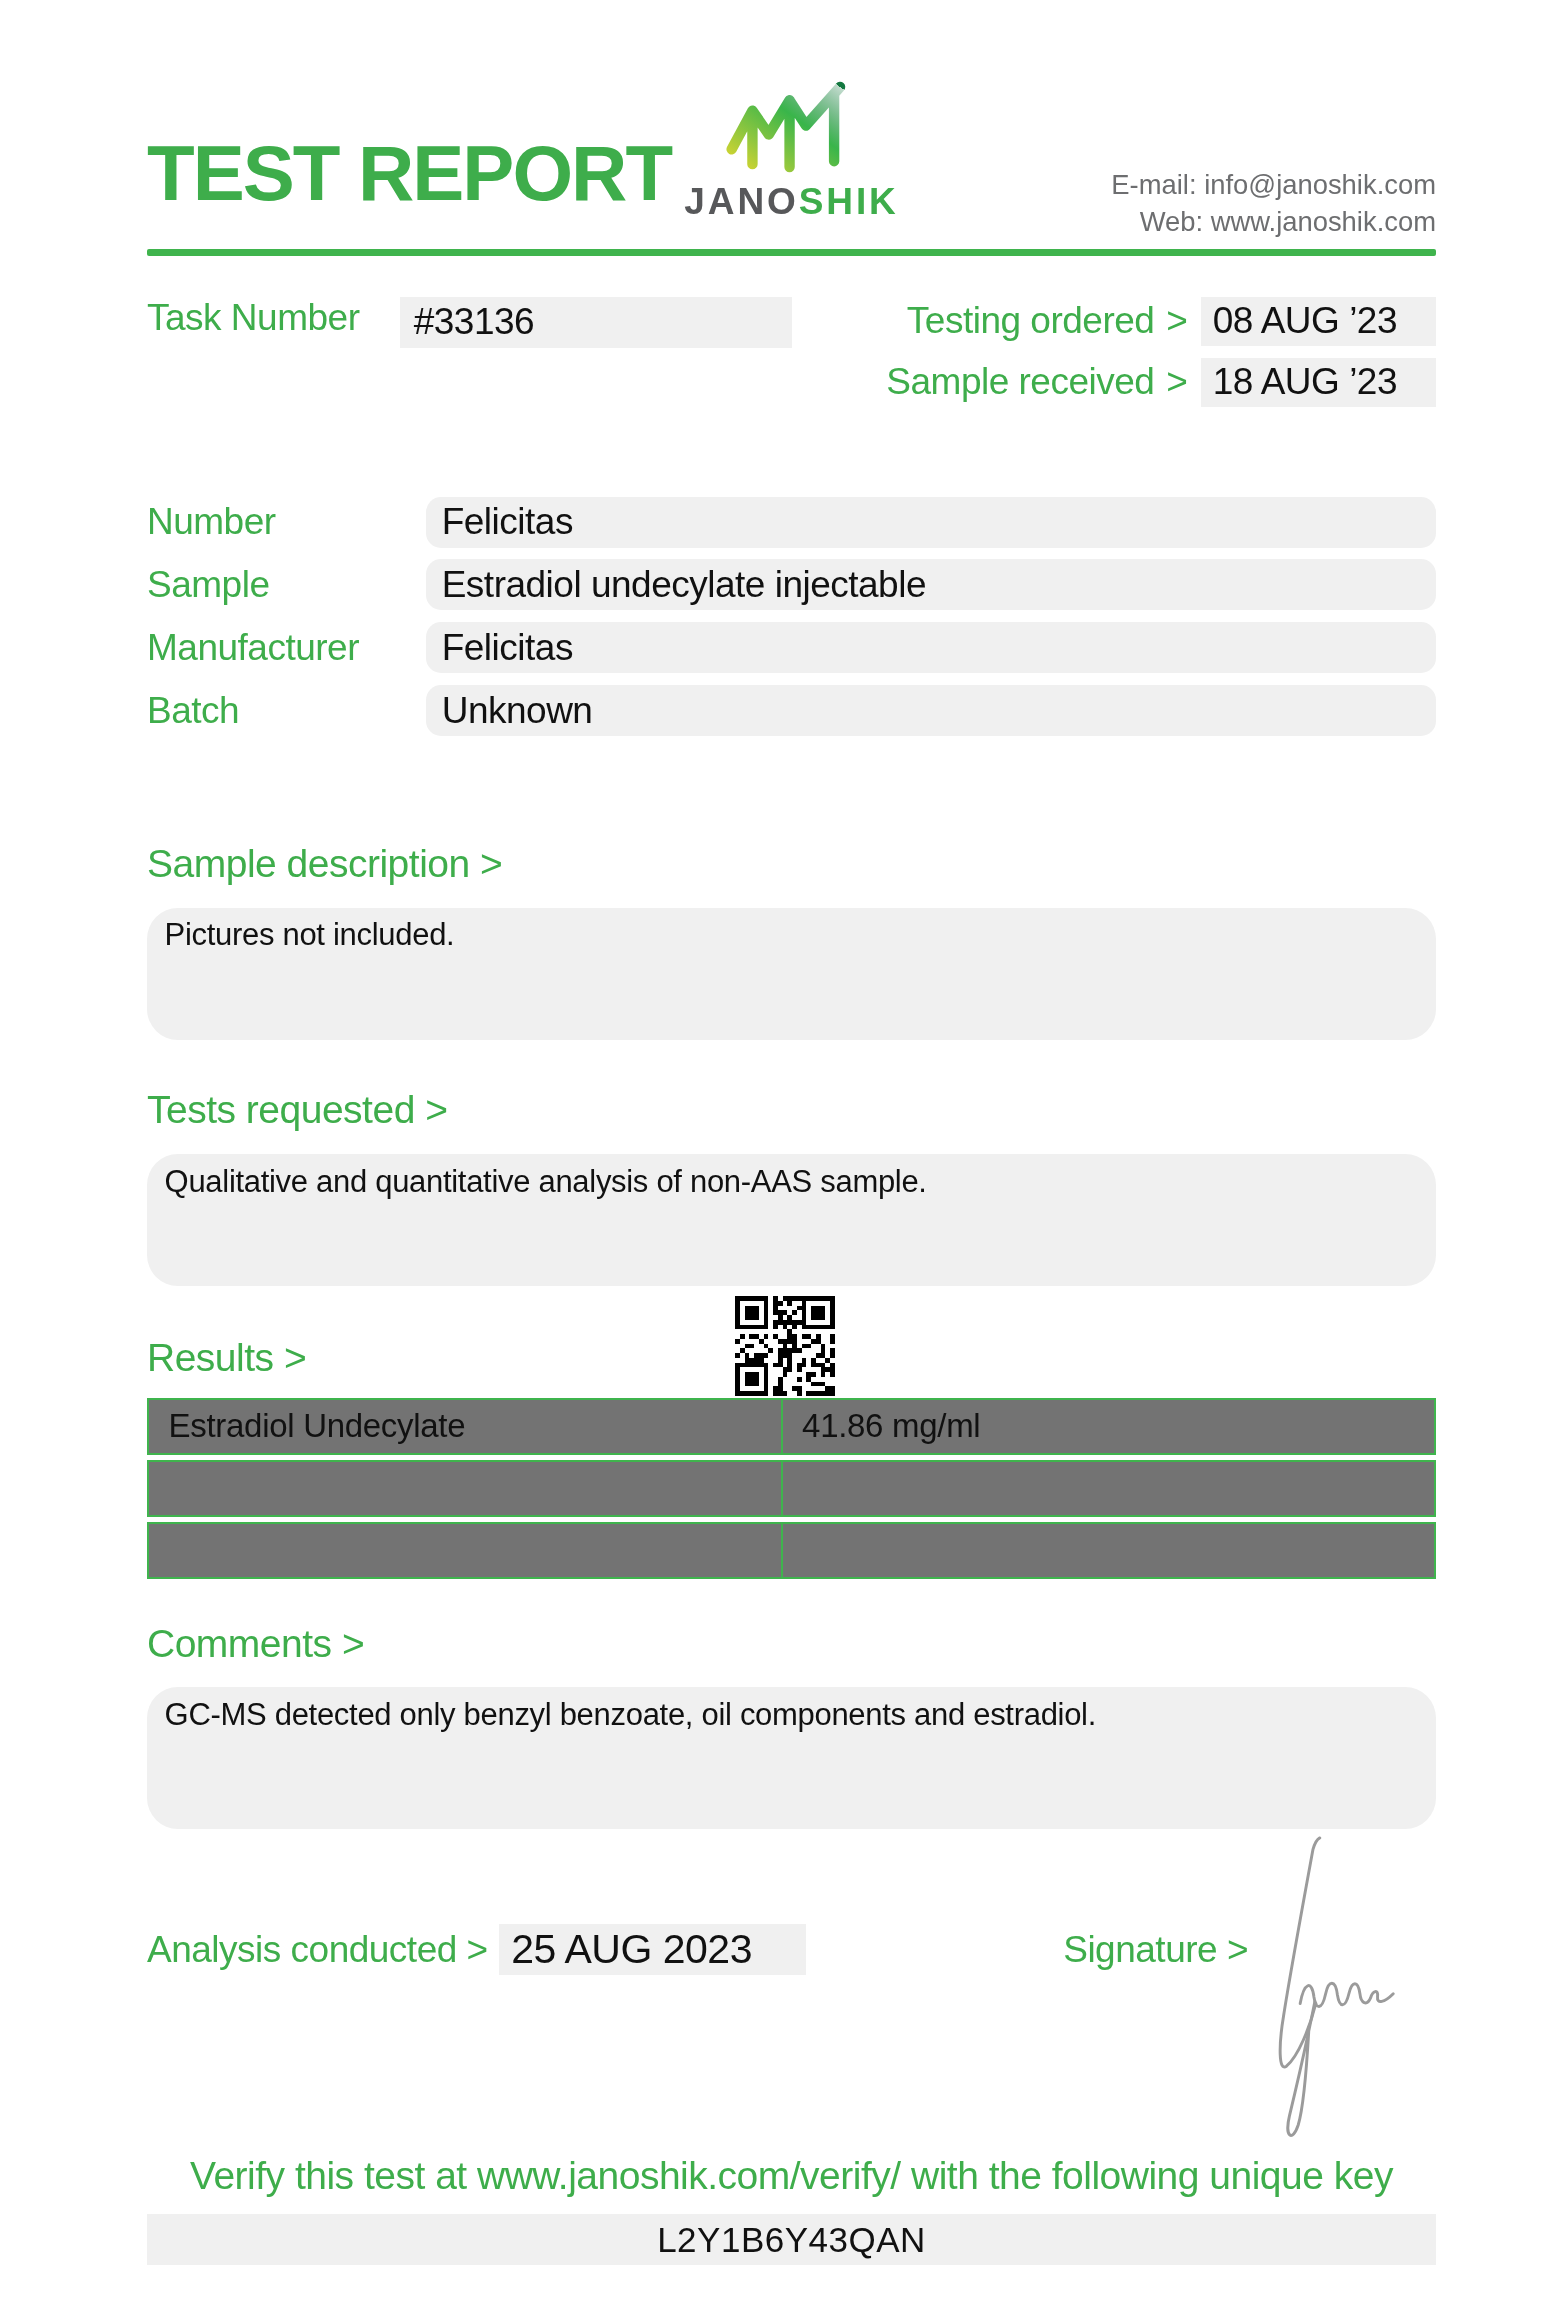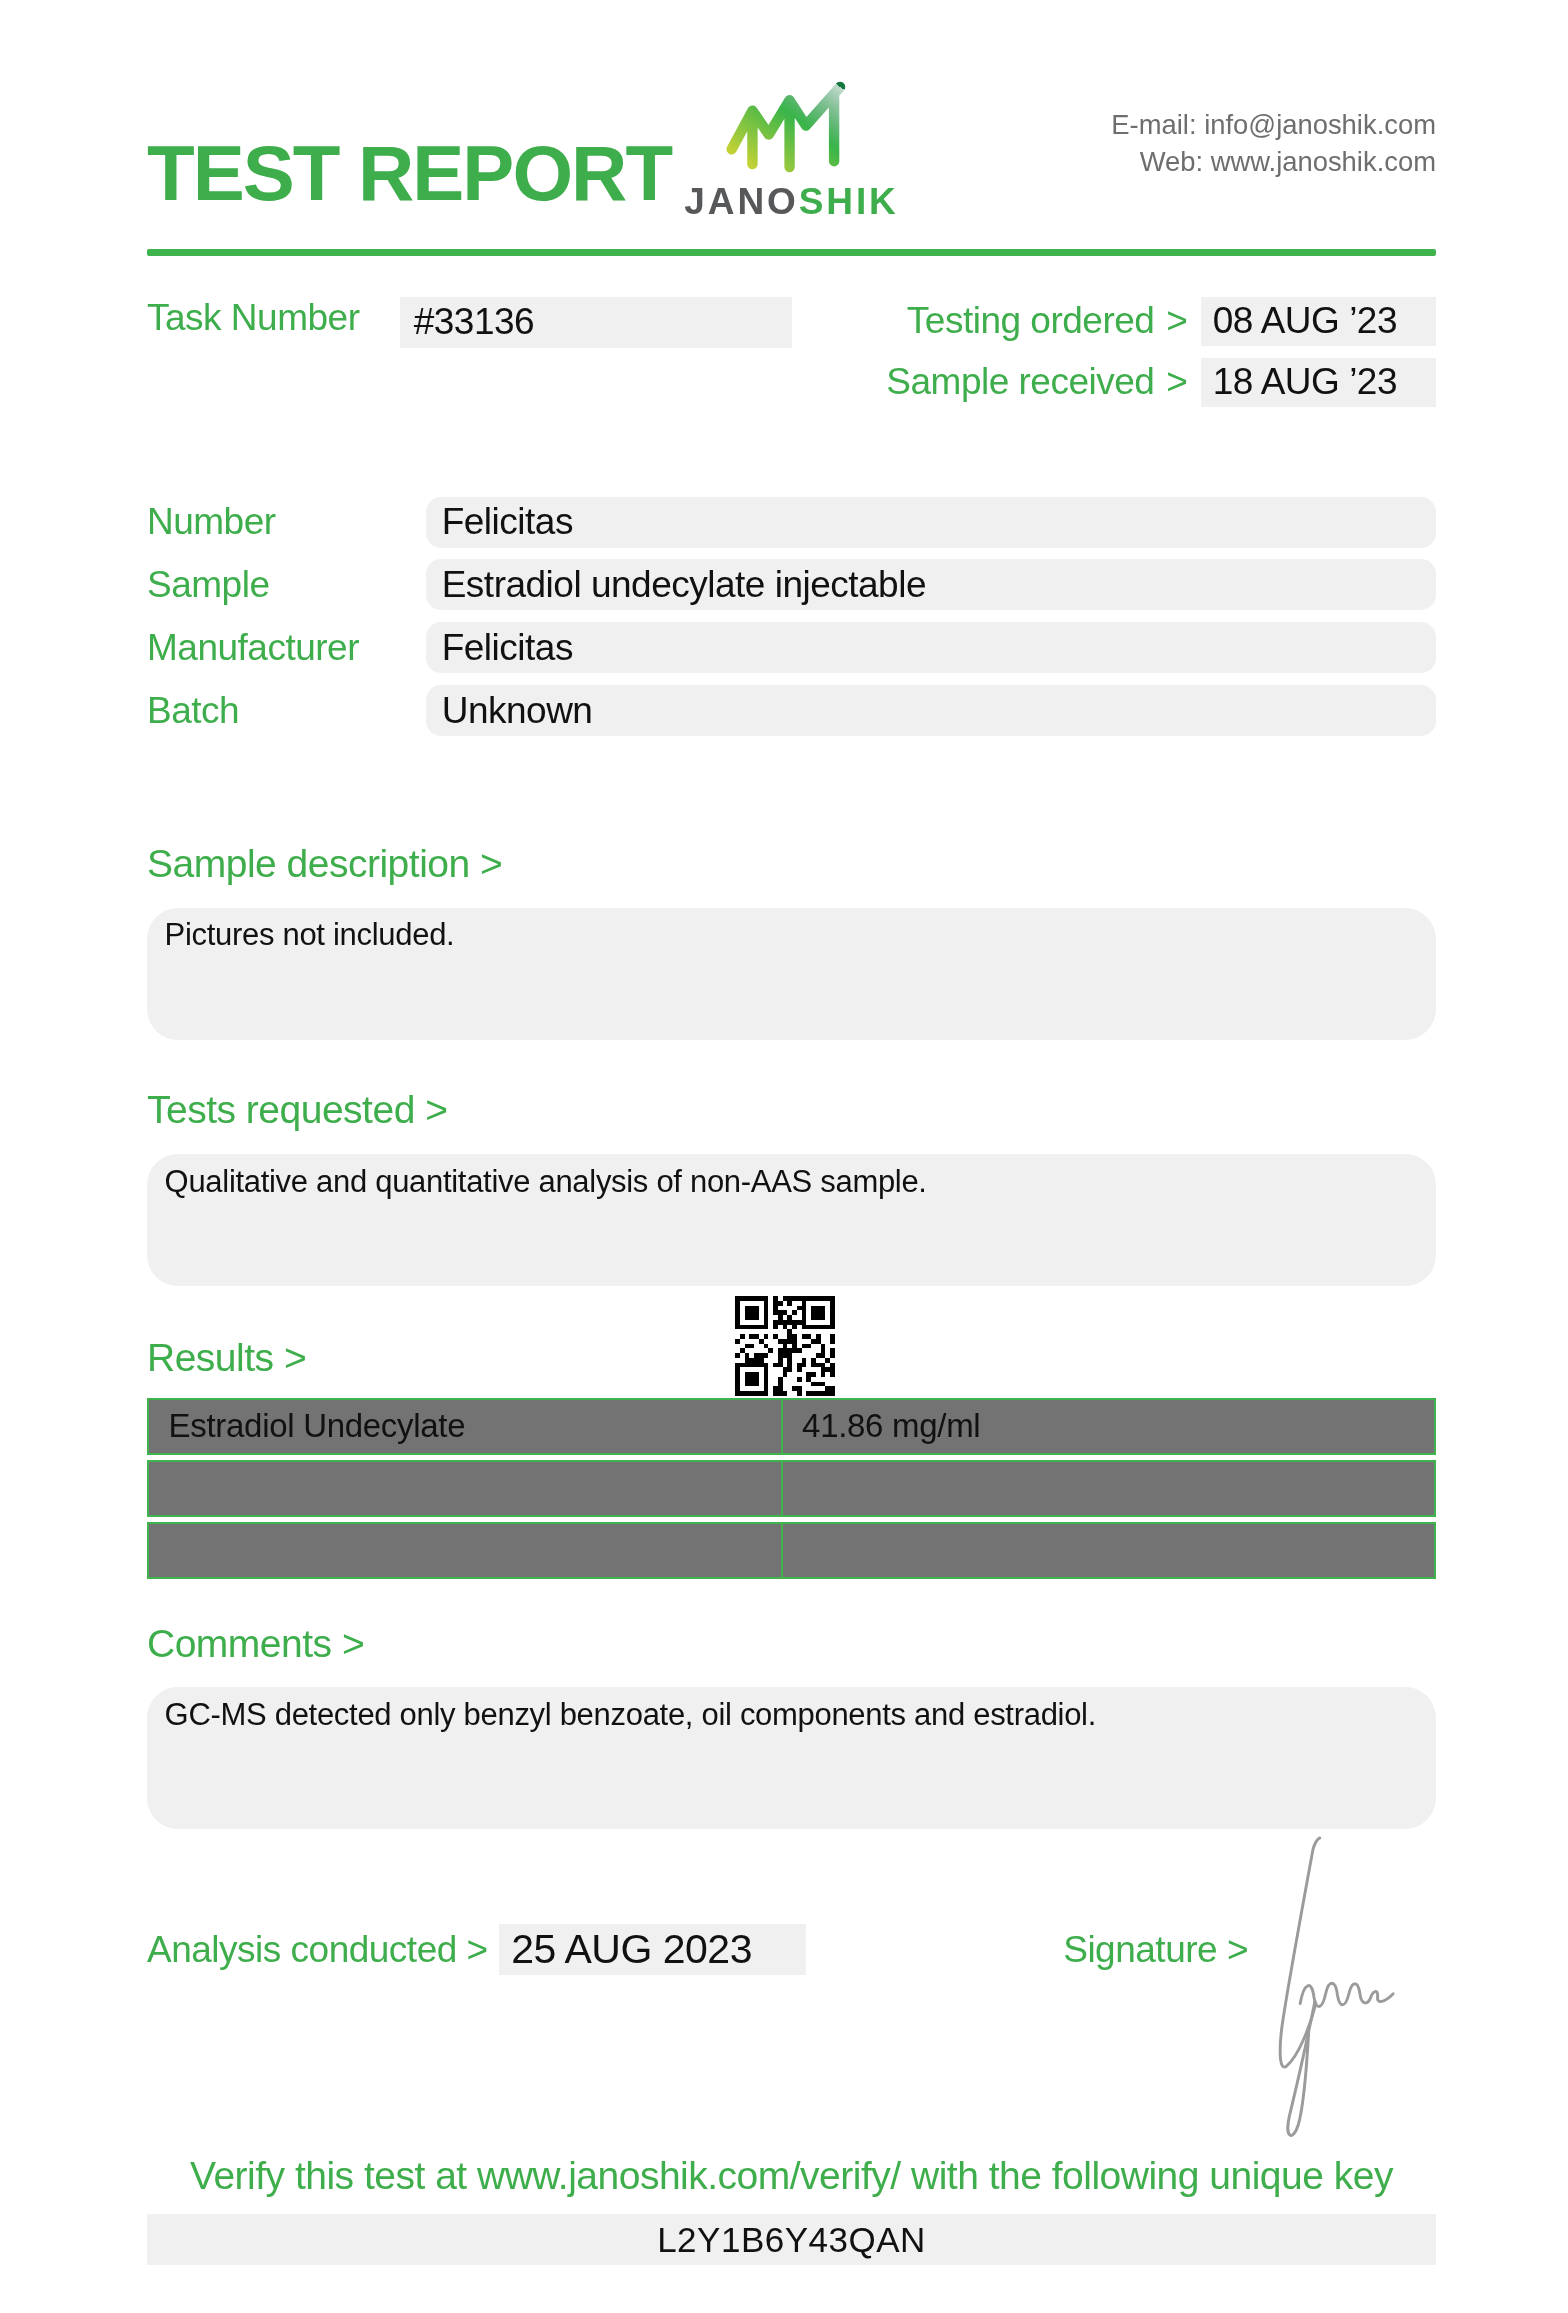--- a/index.html
+++ b/index.html
@@ -19,21 +19,21 @@
   
   .header{display:flex;align-items:flex-start;height:127px;}
   .title{flex:1 1 0;font-size:78px;font-weight:bold;letter-spacing:-2px;
          color:var(--green);margin-top:51px;line-height:1;white-space:nowrap;}
   .logo{flex:0 0 auto;display:flex;flex-direction:column;align-items:flex-start;margin-top:-2px;}
   .logo-icon{width:157px;height:98px;margin-left:33px;}
   .logo-word{font-size:37px;font-weight:bold;letter-spacing:2.9px;line-height:1;margin-top:3.9px;
              color:var(--logo-gray);white-space:nowrap;}
   .logo-word .green{color:var(--green);}
   .contact{flex:1 1 0;text-align:right;color:var(--contact-gray);font-size:27.4px;
-           line-height:1.35;margin-top:24px;white-space:nowrap;}
+           line-height:1.35;margin-top:84px;white-space:nowrap;}
 
   .rule{margin-top:39px;height:6.9px;background:var(--green-border);border-radius:2px;}
 
   
   .label{color:var(--green);font-size:37px;letter-spacing:-0.5px;white-space:nowrap;}
   .gbox{background:var(--gray-box);display:flex;align-items:center;
         font-size:37px;letter-spacing:-0.5px;color:var(--ink);}
   h2{color:var(--green);font-size:39px;font-weight:normal;letter-spacing:-0.5px;line-height:47px;}
 
   

